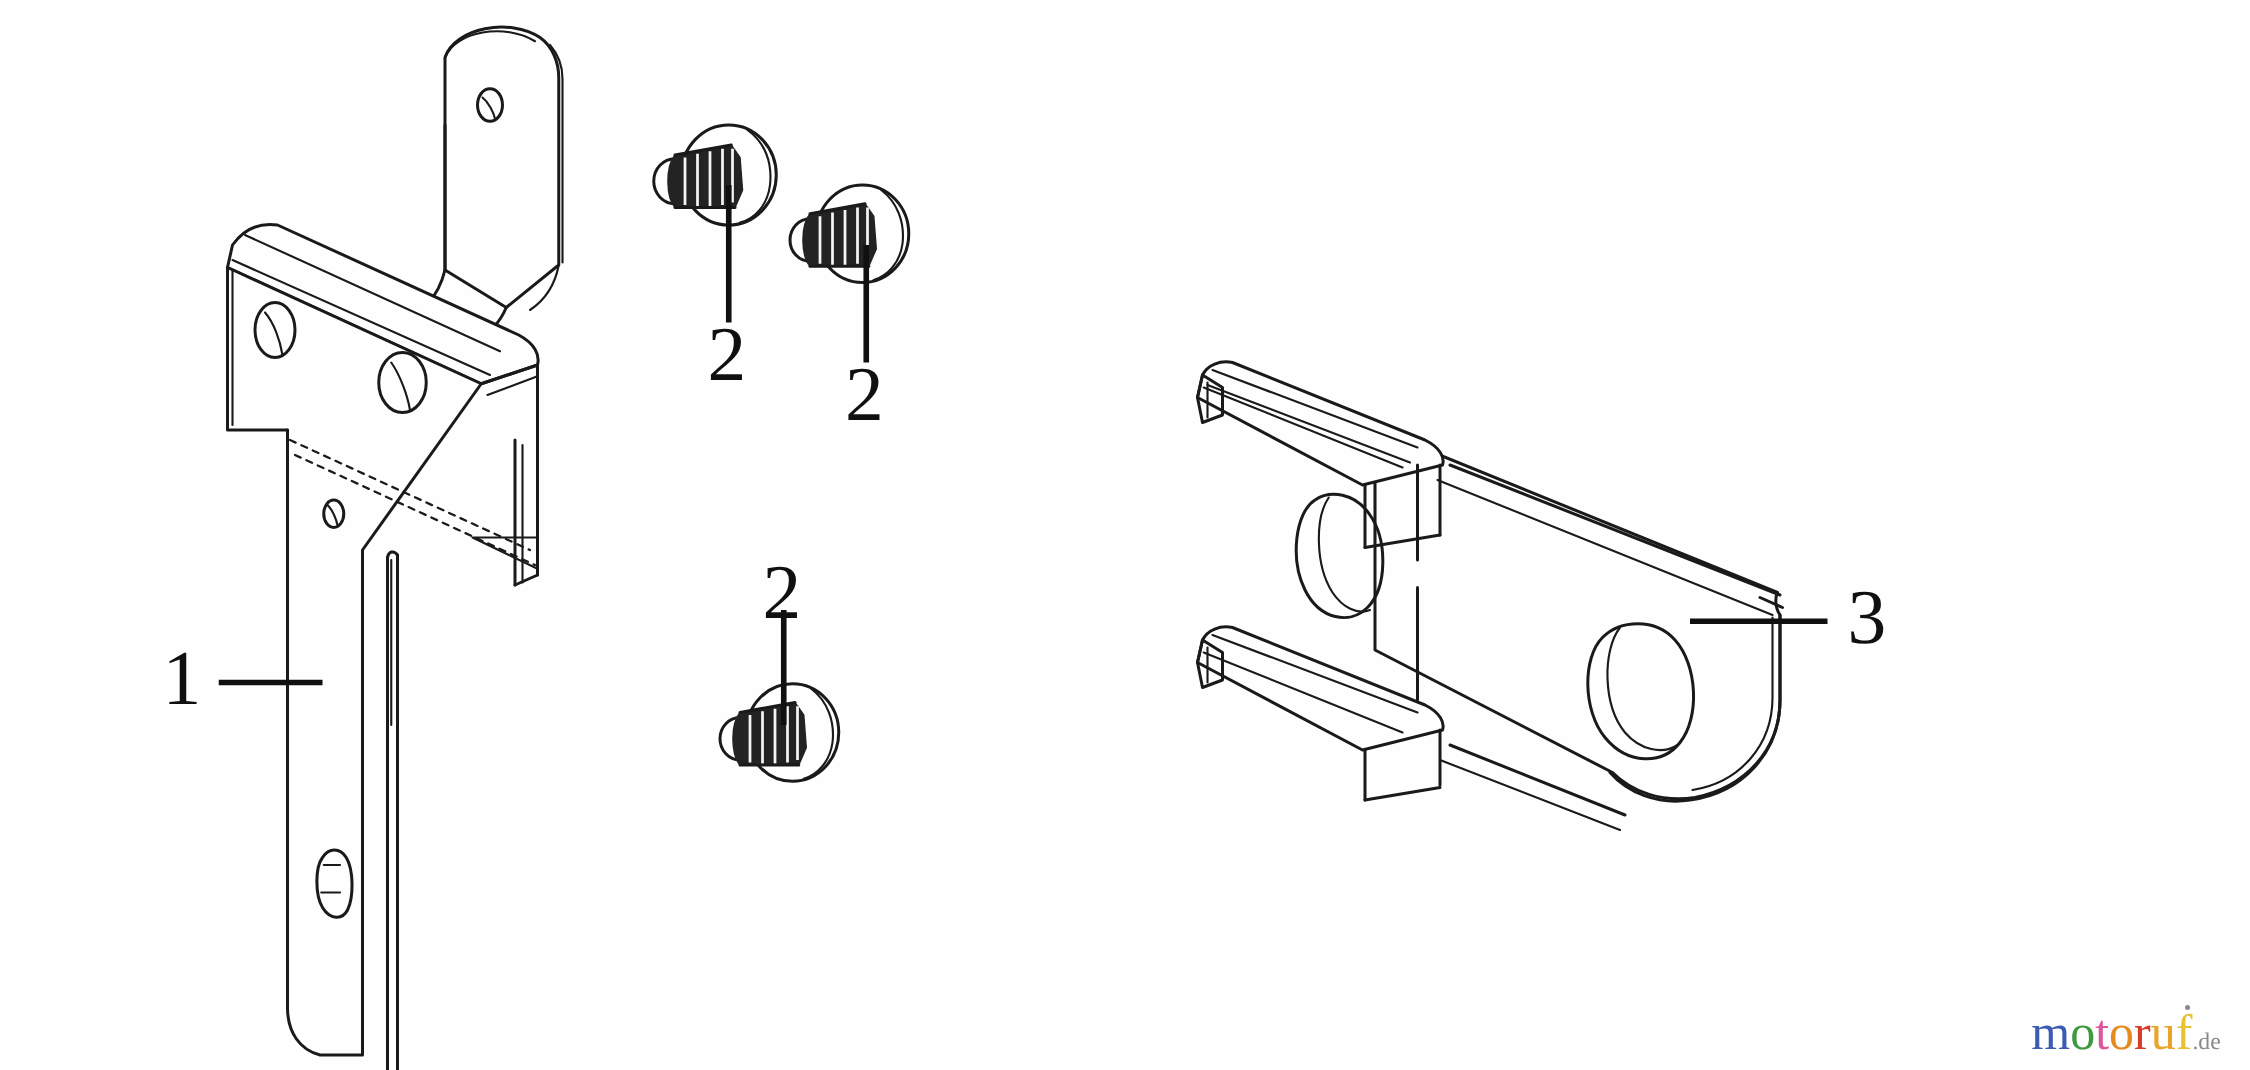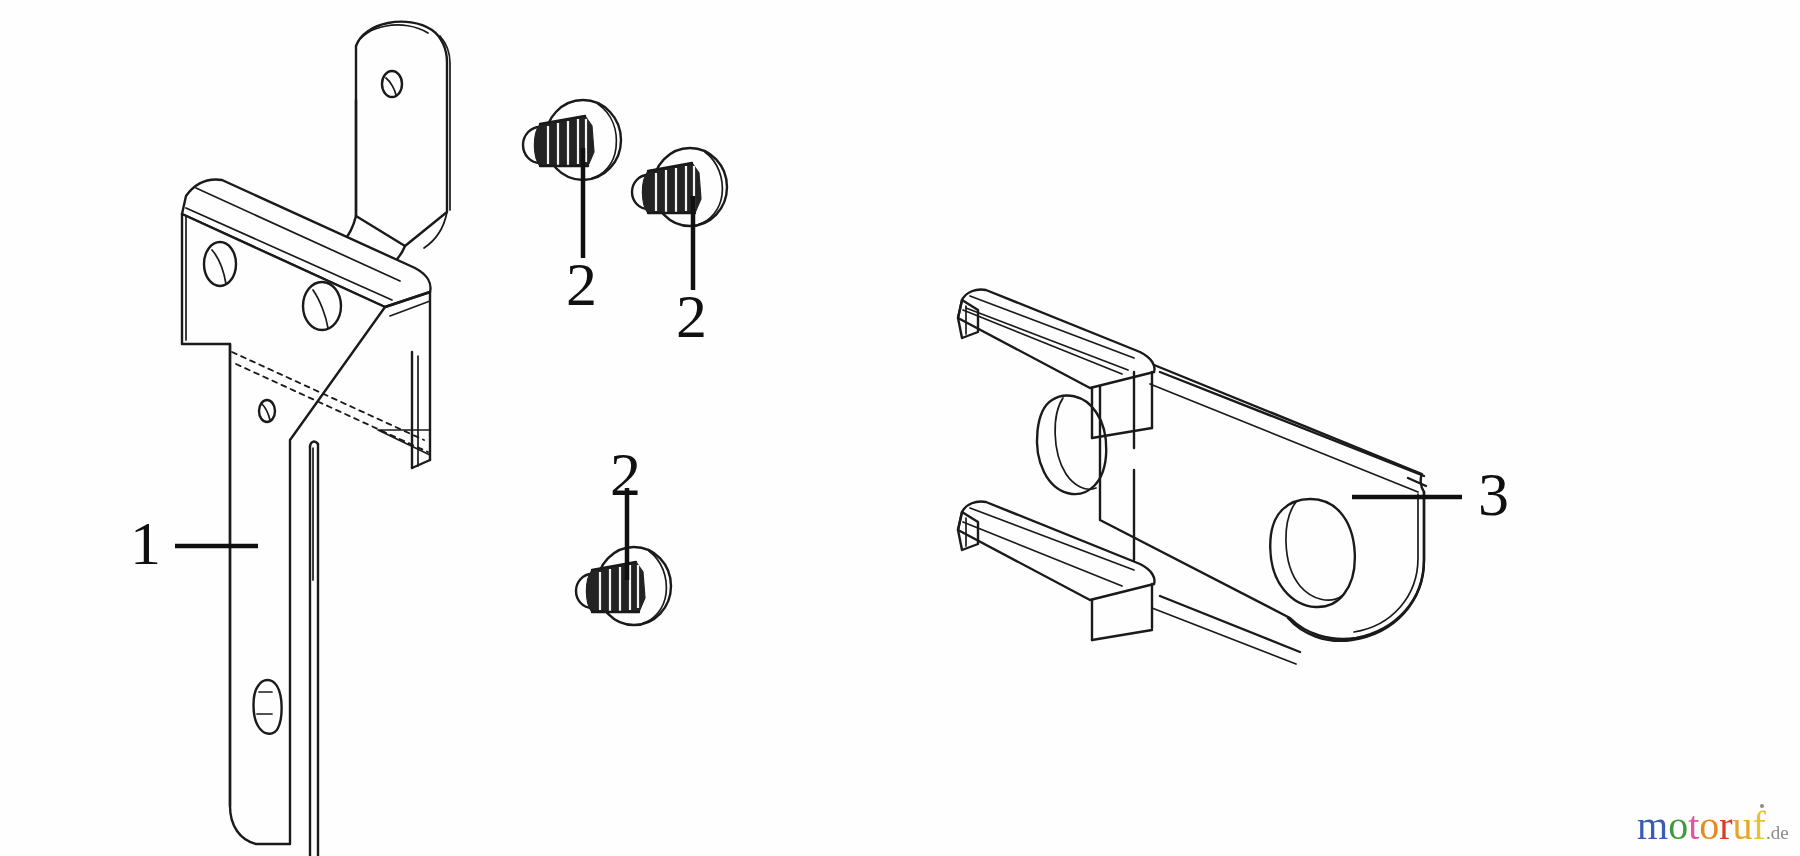--- a/index.html
+++ b/index.html
@@ -35,21 +35,20 @@
   }
   #watermark {
     position: absolute;
     left: 1625px;
     top: 806px;
     font-family: "Liberation Serif", serif;
     font-size: 40px;
     letter-spacing: 0px;
     line-height: 1;
     white-space: nowrap;
-    margin-left: 12px;
   }
   #watermark .wl { font-weight: 400; }
   #watermark .suffix {
     font-size: 19px;
     color: #8a8a8a;
     vertical-align: baseline;
   }
   #watermark .tittle {
     position: absolute;
     right: 25px;

